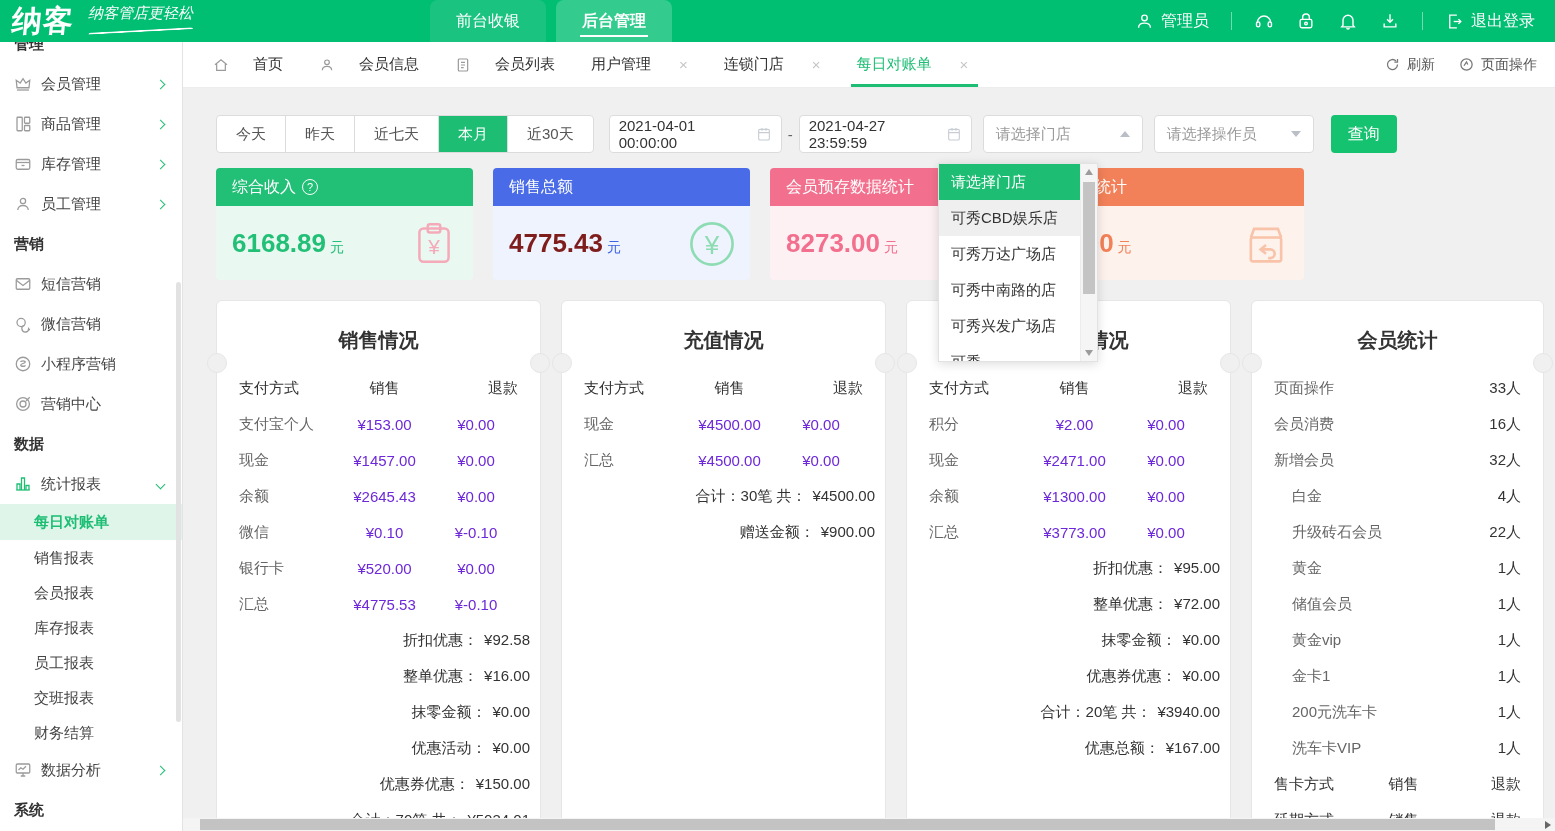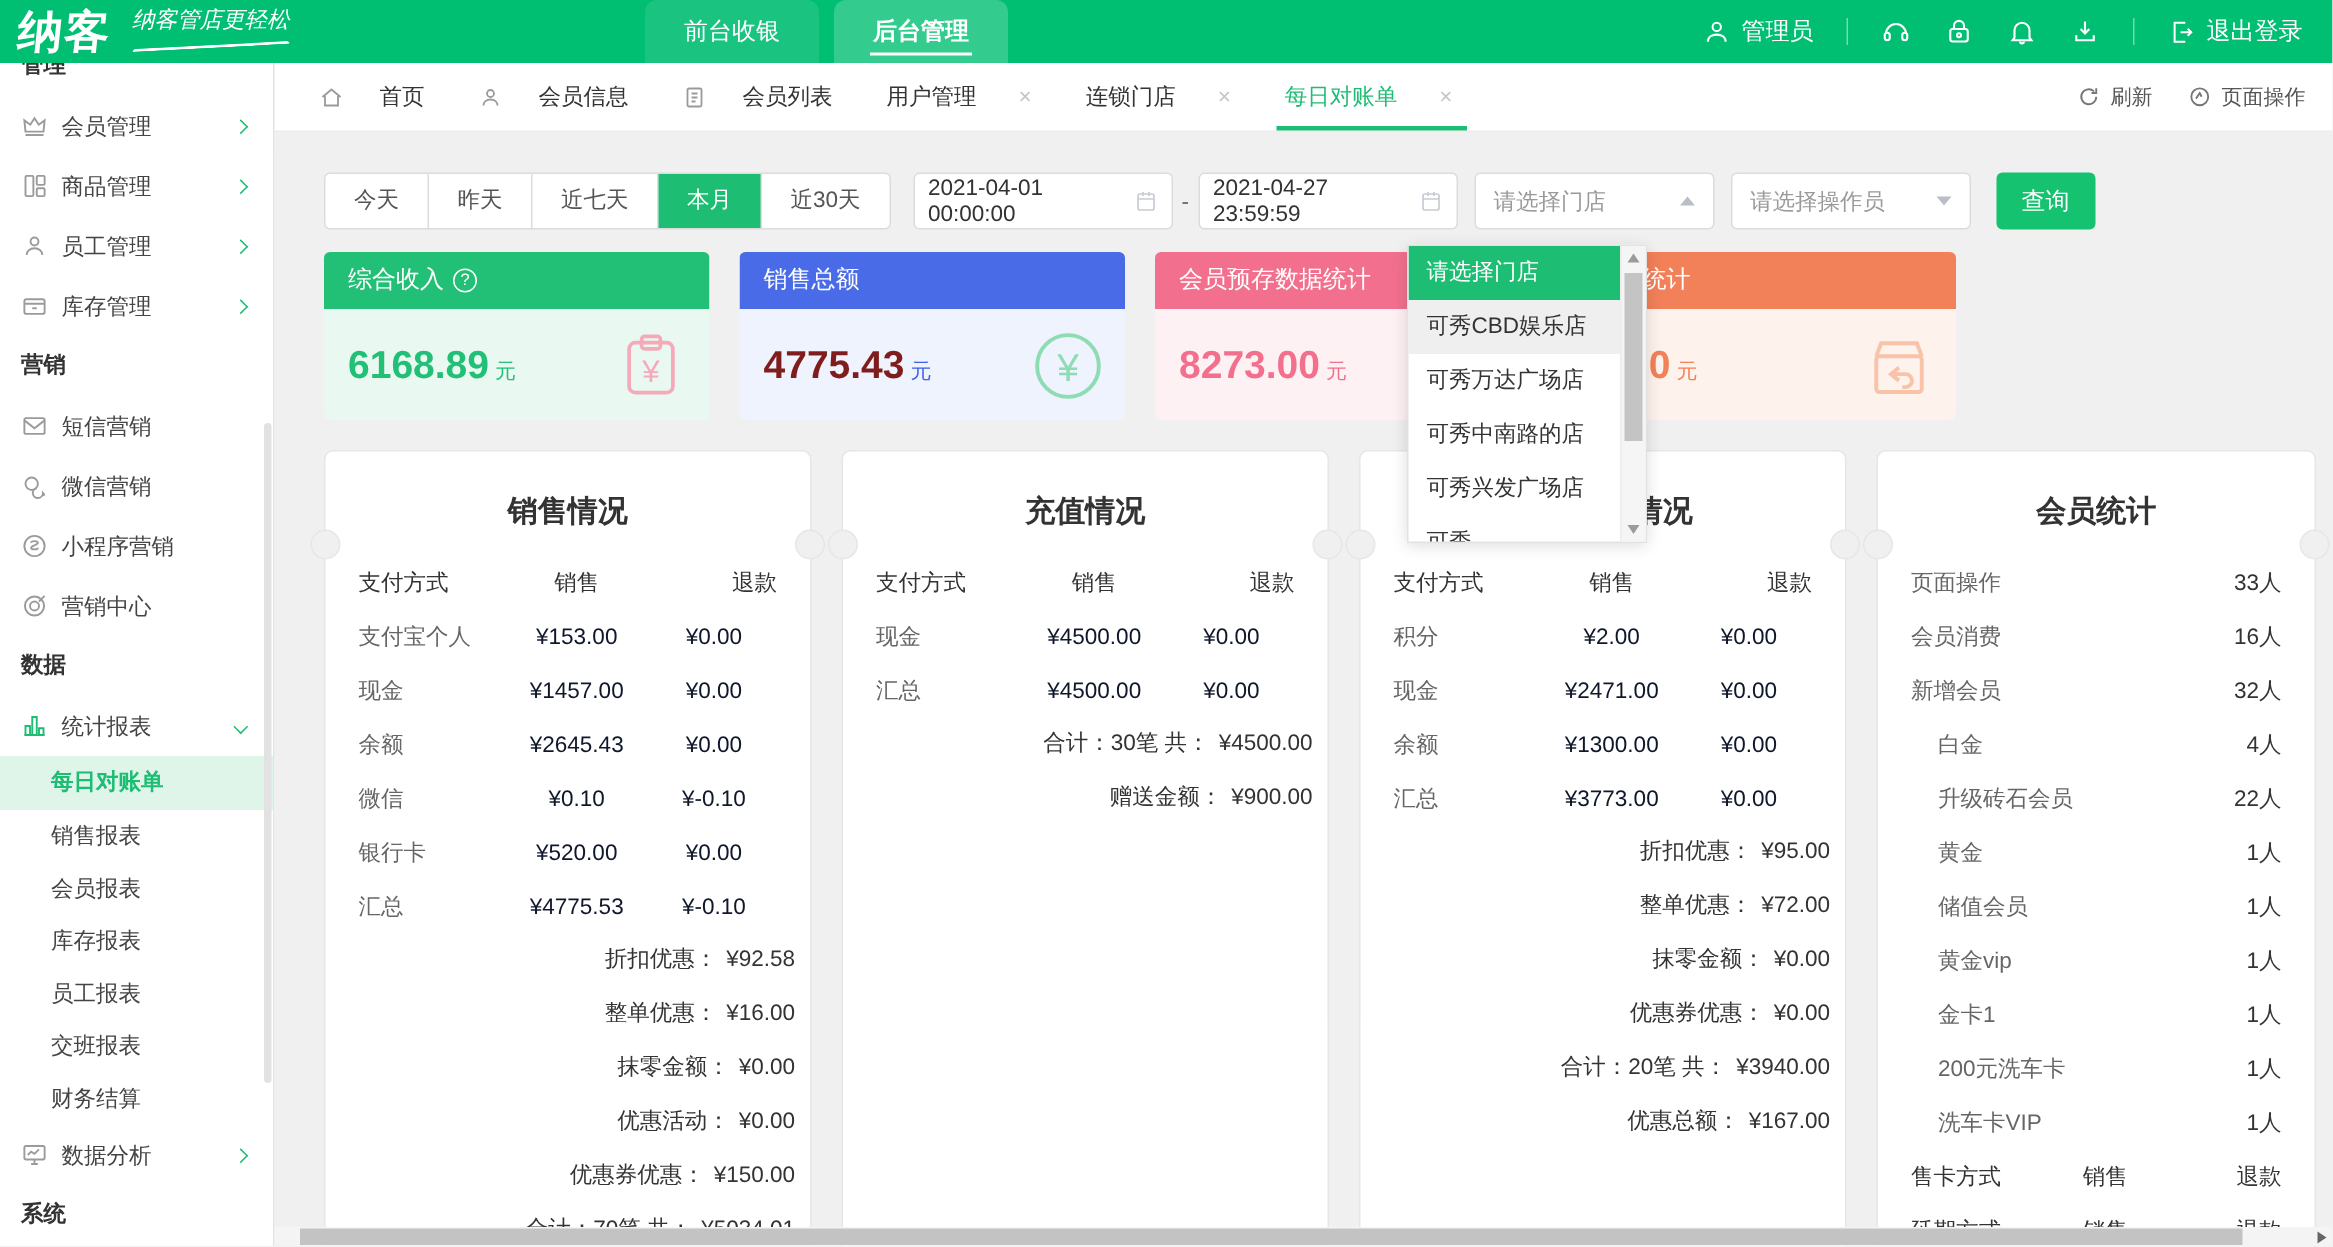--- a/index.html
+++ b/index.html
@@ -82,21 +82,21 @@
   .panel.last { width:293px; }
   .panel::before,.panel::after { content:""; position:absolute; top:52px; width:18px; height:18px; border-radius:50%; background:#f0f0f0; border:1px solid #e6e6e6; }
   .panel::before { left:-10px; } .panel::after { right:-10px; }
   .ptitle { text-align:center; font-size:20px; font-weight:bold; padding:26px 0 16px; color:#333; }
   .ptable { padding:0 22px; }
   .phead,.prow { display:grid; grid-template-columns:96px 1fr 84px; height:36px; align-items:center; font-size:15px; }
   .phead span { color:#333; }
   .prow .c1 { color:#666; }
   .prow .c2,.phead .h2 { text-align:center; }
   .prow .c3,.phead .h3 { text-align:right; }
-  .prow .c2,.prow .c3 { color:#0f172a;text-align:center; }
+  .prow .c2,.prow .c3 { color:#6d28d9;text-align:center; }
   .psummary { padding:0 10px; }
   .srow { height:36px; line-height:36px; text-align:right; font-size:15px; color:#333; }
   .srow .sv { margin-left:6px; }
   .mrow { display:flex; justify-content:space-between; padding:0 22px; height:36px; align-items:center; font-size:15px; }
   .mrow .ml { color:#666; } .mrow .mv { color:#333; }
   .mrow.indent { padding-left:40px; }
   .panel .phead.subhead { padding:0; margin:0 22px; }
   
   .dropdown { position:absolute; left:938px; top:163px; width:160px; height:199px; background:#fff; border:1px solid #e2e2e2; box-shadow:0 2px 10px rgba(0,0,0,.14); z-index:60; overflow:hidden; }
   .ditems { position:absolute; left:0; top:0; right:17px; }
@@ -201,36 +201,36 @@
             <rect x="14" y="3" width="7" height="8" rx="1"></rect>
             <rect x="14" y="14" width="7" height="7" rx="1"></rect>
           </svg>
         </span>
       <span>商品管理</span>
         <i class="chev r"></i>
     </div>
     <div class="sitem">
       <span class="sico">
           <svg width="18" height="18" viewBox="0 0 24 24" fill="none" stroke="currentColor" stroke-width="1.7">
-            <circle cx="12" cy="8" r="3.5"></circle>
-            <path d="M5 20c0-3.5 3-6 7-6s7 2.5 7 6"></path>
-          </svg>
-        </span>
-      <span>员工管理</span>
-        <i class="chev r"></i>
-    </div>
-    <div class="sitem">
-      <span class="sico">
-          <svg width="18" height="18" viewBox="0 0 24 24" fill="none" stroke="currentColor" stroke-width="1.7">
             <rect x="3" y="6" width="18" height="13" rx="2"></rect>
             <path d="M3 10h18"></path>
             <path d="M10 14h4"></path>
           </svg>
         </span>
       <span>库存管理</span>
+        <i class="chev r"></i>
+    </div>
+    <div class="sitem">
+      <span class="sico">
+          <svg width="18" height="18" viewBox="0 0 24 24" fill="none" stroke="currentColor" stroke-width="1.7">
+            <circle cx="12" cy="8" r="3.5"></circle>
+            <path d="M5 20c0-3.5 3-6 7-6s7 2.5 7 6"></path>
+          </svg>
+        </span>
+      <span>员工管理</span>
         <i class="chev r"></i>
     </div>
     <div class="sec">营销</div>
     <div class="sitem">
       <span class="sico">
           <svg width="18" height="18" viewBox="0 0 24 24" fill="none" stroke="currentColor" stroke-width="1.7">
             <rect x="3" y="5" width="18" height="14" rx="1.5"></rect>
             <path d="m3 7 9 7 9-7"></path>
           </svg>
         </span>

